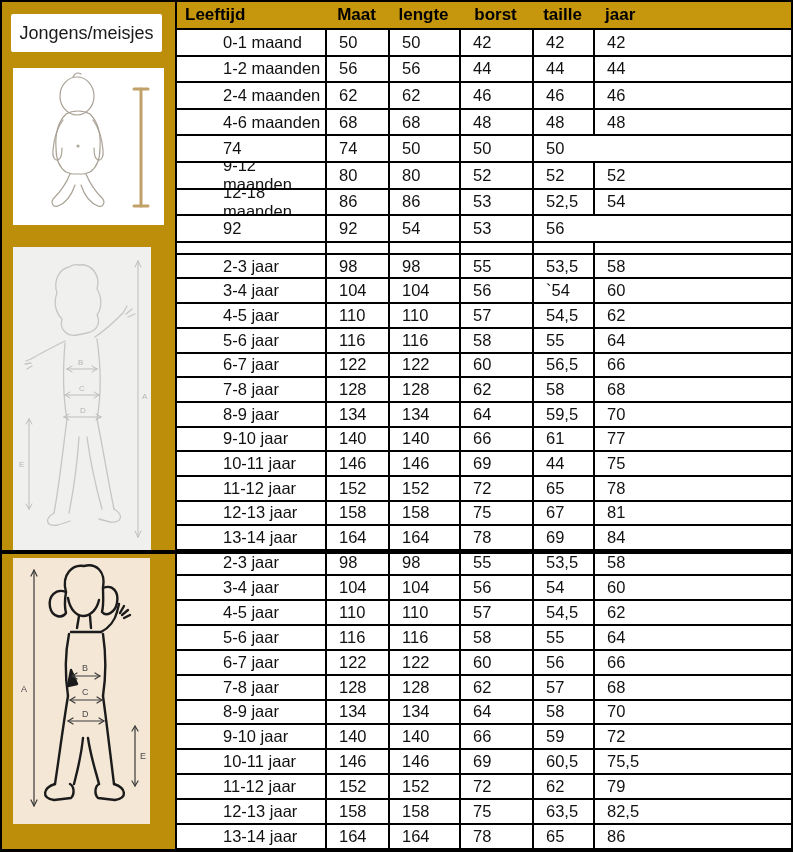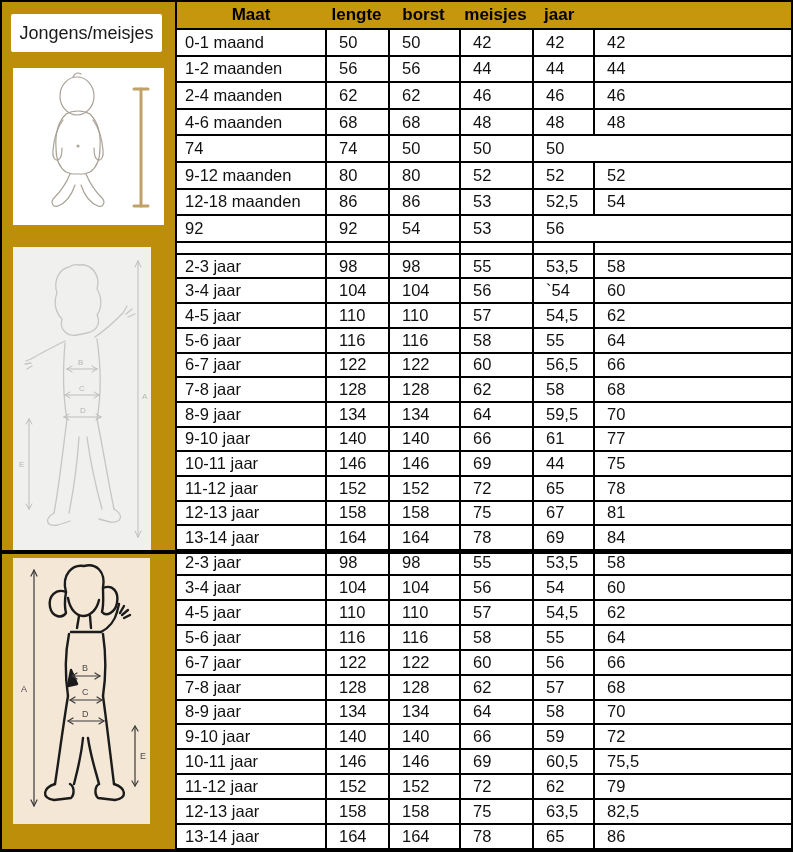--- a/index.html
+++ b/index.html
@@ -53,21 +53,21 @@
     border-bottom:2px solid #000;
     align-items:center;
     font-size:16.5px;color:#111;
   }
   .section-baby .trow{height:26.6px;flex:0 0 26.6px;}
   .section-boy  .trow{height:24.7px;flex:0 0 24.7px;}
   .section-girl .trow{flex:1;}
   .spacer-row{height:12px;flex:0 0 12px;}
   .spacer-row .tcell{height:100%;}
   .tcell{height:100%;display:flex;align-items:center;padding-left:12px;overflow:hidden;}
-  .tcell:first-child{border-left:none;padding-left:8px;}
+  .tcell:first-child{border-left:none;padding-left:8px;margin-left:38px;}
   .tcell + .tcell{border-left:2px solid #000;}
   
   .thick-separator{
     position:absolute;left:0;top:550px;width:793px;height:4px;
     background:#000;z-index:5;
   }
   
   .sk{fill:none;stroke-linecap:round;stroke-linejoin:round;}
   .baby-line{stroke:#a9a195;stroke-width:1.2;}
   .tape{stroke:#BFA169;stroke-width:3;}
@@ -179,24 +179,25 @@
         <text class="girl-label" x="69" y="113">B</text>
         <text class="girl-label" x="69" y="137">C</text>
         <text class="girl-label" x="69" y="159">D</text>
         <text class="girl-label" x="127" y="201">E</text>
       </svg>
     </div>
   </div>
 
   <div class="table">
     <div class="thead" id="header-row">
+        <div class="hcell first">Leeftijd</div>
         <div class="hcell center">Maat</div>
         <div class="hcell center">lengte</div>
         <div class="hcell center">borst</div>
-        <div class="hcell center">meisjes</div>
+        <div class="hcell center">taille</div>
         <div class="hcell">jaar</div>
       </div>
     <div class="section section-baby" id="section-baby">
         <div class="trow">
           <div class="tcell">0-1 maand</div>
           <div class="tcell">50</div>
           <div class="tcell">50</div>
           <div class="tcell">42</div>
           <div class="tcell">42</div>
           <div class="tcell">42</div>

